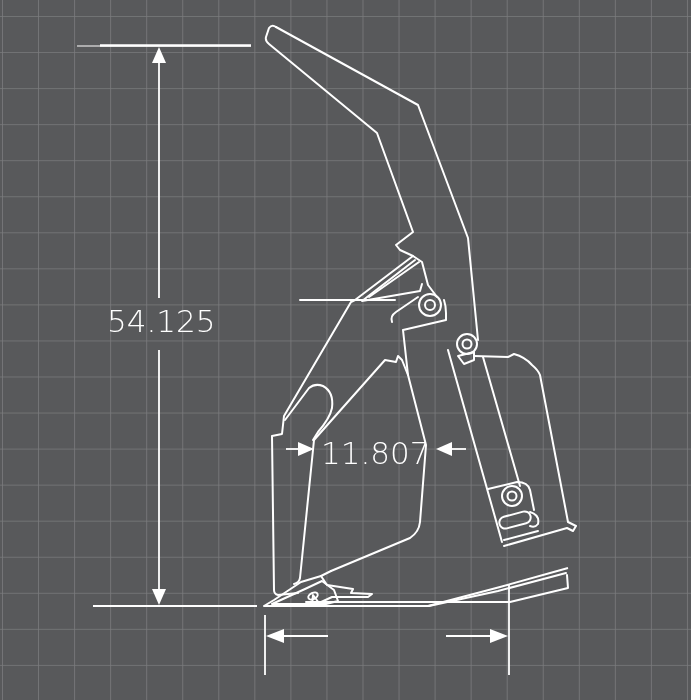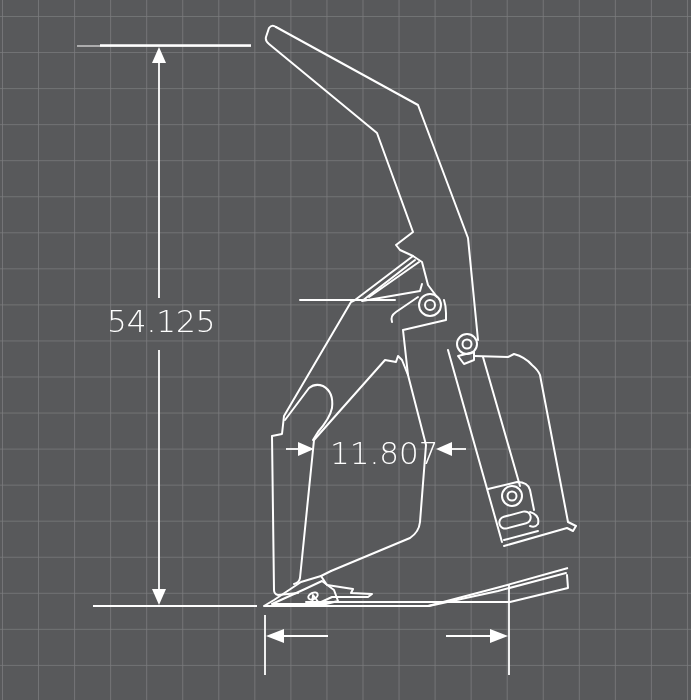--- a/index.html
+++ b/index.html
@@ -16,21 +16,21 @@
       position: absolute;
       color: #ffffff;
       font-family: "DejaVu Sans", sans-serif;
       font-weight: 300;
       font-size: 31px;
       letter-spacing: 0px;
       line-height: 1;
       white-space: nowrap;
     }
     #label-height { left: 107px; top: 306px; }
-    #label-throat { left: 330px; top: 438px; text-align: right; }
+    #label-throat { left: 321px; top: 438px; text-align: right; }
     #label-depth  { left: 334px; top: 619px; }
   </style>
 </head>
 <body>
 
 <div id="stage">
   <svg width="691" height="700" viewBox="0 0 691 700" xmlns="http://www.w3.org/2000/svg">
     <defs>
       <pattern id="grid" x="2" y="16" width="36.05" height="36.05" patternUnits="userSpaceOnUse">
         <path d="M 0 0 L 0 36.05 M 0 0 L 36.05 0" fill="none" stroke="#7a7b7d" stroke-width="1.6"></path>

